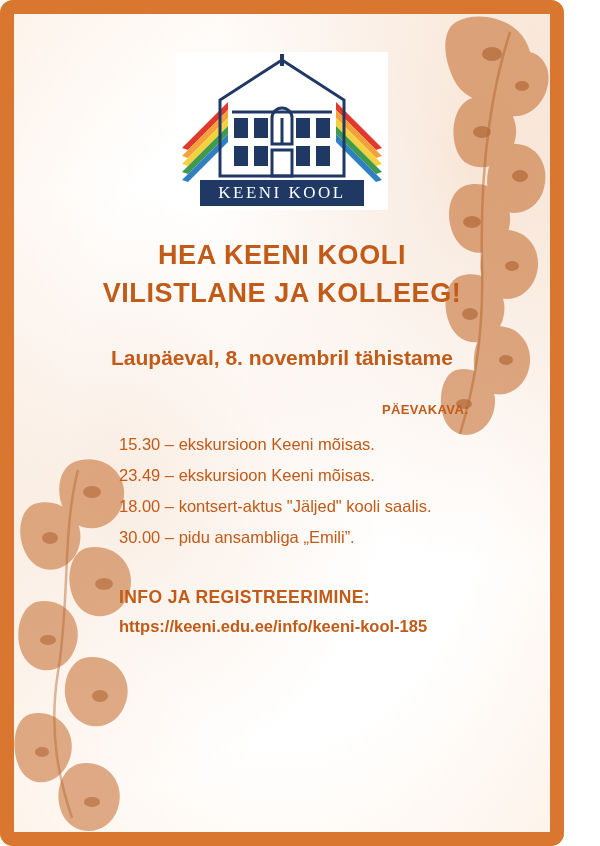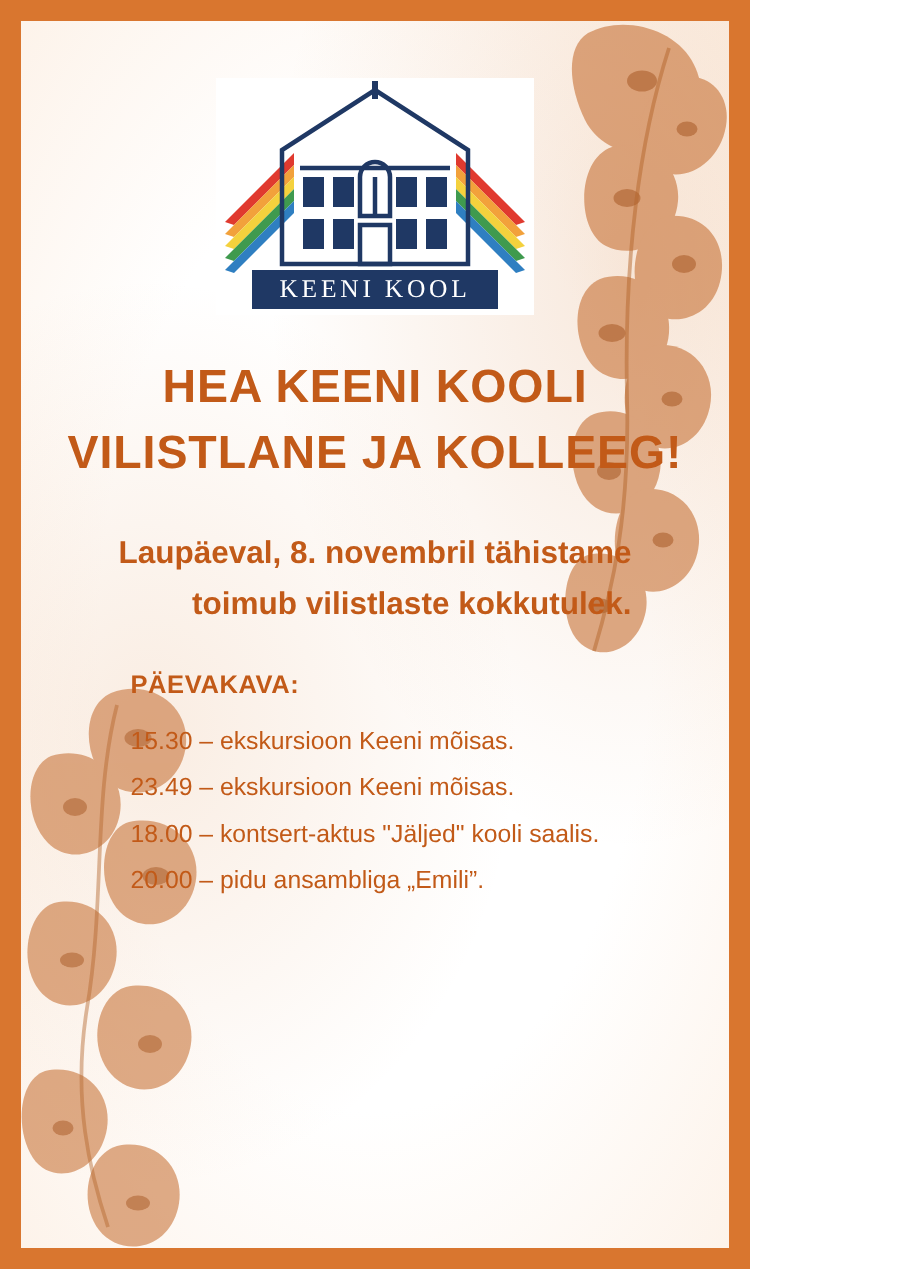--- a/index.html
+++ b/index.html
@@ -9,24 +9,25 @@
   body {
     width: 600px;
     height: 846px;
     font-family: "Liberation Sans", sans-serif;
     background: #ffffff;
     overflow: hidden;
   }
 
   .poster {
     position: relative;
-    width: 500px;
+    width: 564px;
     height: 846px;
     background: #bef264;
     overflow: hidden;
+    border-radius: 13px;
   }
 
   
   .frame {
     position: absolute;
     inset: 0;
     border: 14px solid #d9762f;
     box-sizing: border-box;
     pointer-events: none;
     z-index: 5;
@@ -70,21 +71,21 @@
   .logo {
     width: 212px;
     margin-top: 14px;
     margin-bottom: 26px;
   }
   .logo svg { display: block; width: 100%; height: auto; }
 
   .headline {
     color: #c25a18;
     font-weight: bold;
-    font-size: 31px;
+    font-size: 27px;
     letter-spacing: 0.6px;
     text-align: center;
     line-height: 1.42;
     margin: 0 0 22px 0;
   }
   .headline .l2 { display: block; }
 
   .subhead {
     color: #c25a18;
     font-weight: bold;
@@ -97,23 +98,24 @@
 
   .schedule {
     width: 100%;
     max-width: 350px;
     margin-left: 24px;
     color: #c25a18;
     text-align: left;
   }
   .schedule-title {
     font-weight: bold;
-    font-size: 17px;
+    font-size: 13px;
     letter-spacing: 0.4px;
     margin-bottom: 12px;
+    text-align: right;
   }
   .schedule-item {
     font-weight: normal;
     font-size: 16.5px;
     line-height: 1.88;
     white-space: nowrap;
   }
 
   .info {
     width: 100%;
@@ -248,28 +250,31 @@
       </svg>
     </div>
 
     <h1 class="headline">
       <span class="l1">HEA KEENI KOOLI</span>
       <span class="l2">VILISTLANE JA KOLLEEG!</span>
     </h1>
 
     <div class="subhead">
       <span>Laupäeval, 8. novembril tähistame</span>
-      <span>toimub vilistlaste kokkutulek.</span>
     </div>
 
     <div class="schedule">
       <div class="schedule-title">PÄEVAKAVA:</div>
       <div class="schedule-item">15.30 – ekskursioon Keeni mõisas.</div>
       <div class="schedule-item">23.49 – ekskursioon Keeni mõisas.</div>
       <div class="schedule-item">18.00 – kontsert-aktus "Jäljed" kooli saalis.</div>
-      <div class="schedule-item">20.00 – pidu ansambliga „Emili”.</div>
-    </div>
-
+      <div class="schedule-item">30.00 – pidu ansambliga „Emili”.</div>
+    </div>
+
+    <div class="info">
+      <div class="info-title">INFO JA REGISTREERIMINE:</div>
+      <a class="info-url" href="#">https://keeni.edu.ee/info/keeni-kool-185</a>
+    </div>
 
   </div>
 
   <div class="frame"></div>
 </div>
 
 </body></html>

